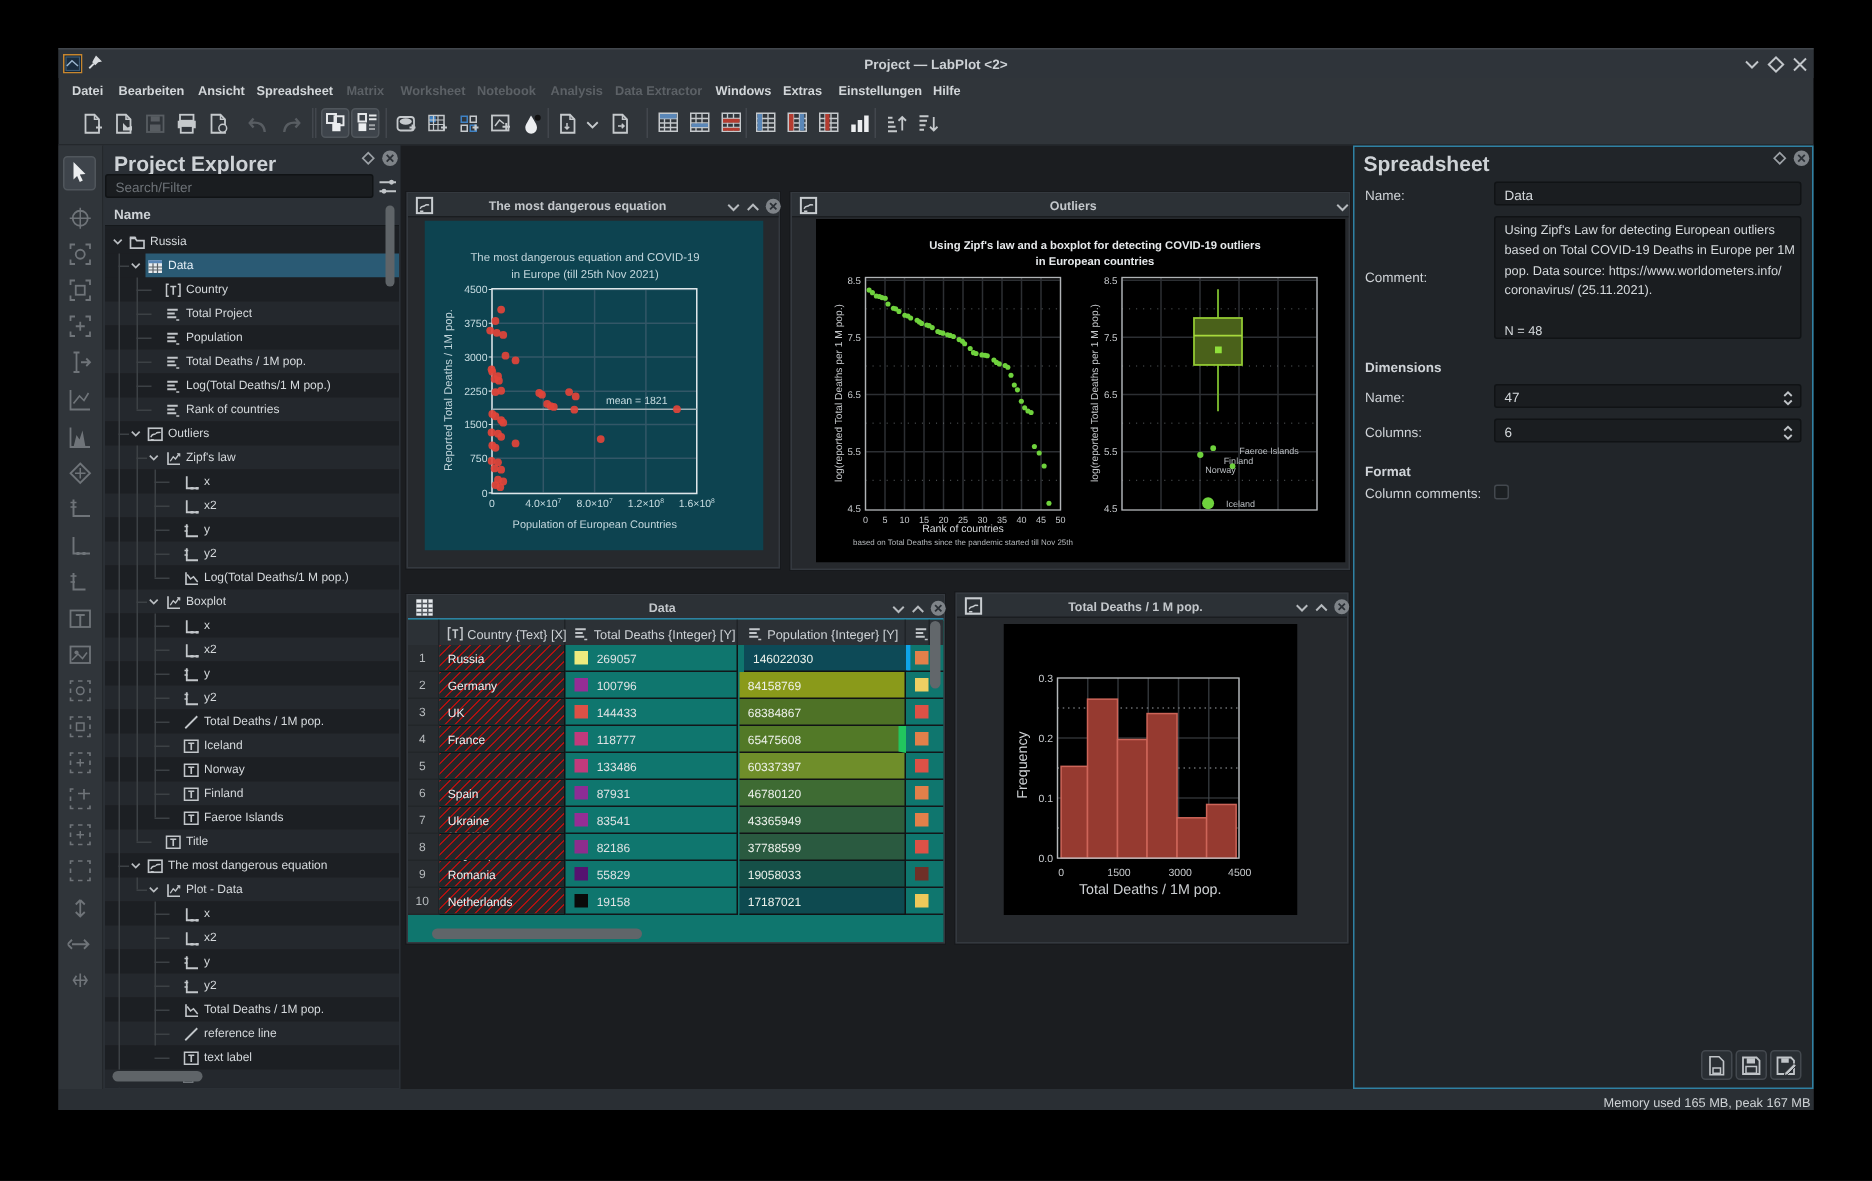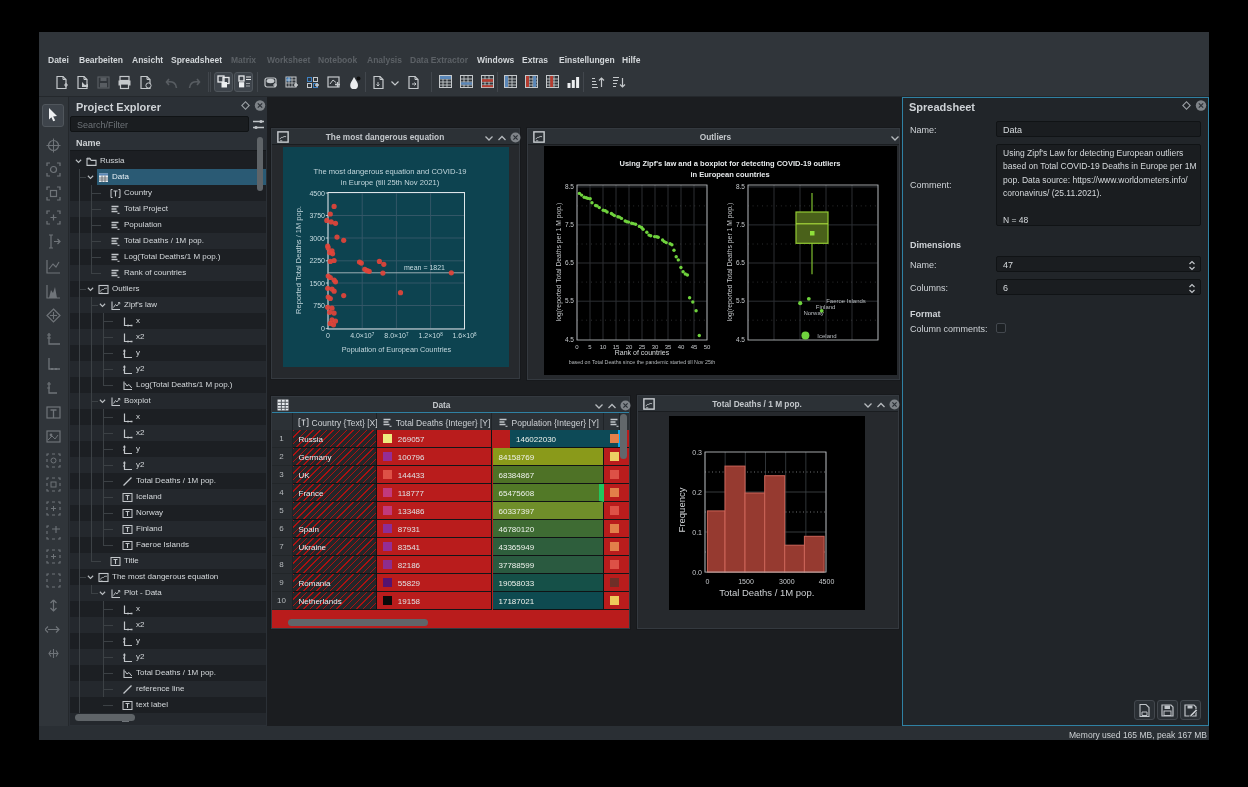--- a/index.html
+++ b/index.html
@@ -5,31 +5,48 @@
 html,body { width:1248px; height:787px; background:#000; overflow:hidden;
   font-family:"Liberation Sans", sans-serif; }
 .abs { position:absolute; }
 #app { position:absolute; left:39px; top:32px; width:1170px; height:708px;
   background:#30353a; }
 .ttxt { font-size:9px; font-weight:bold; color:#cdd1d5; }
 .sep { position:absolute; width:1px; background:#42474d; top:40px; height:20px; }
 .mi { position:absolute; top:23px; font-size:8.5px; font-weight:bold; color:#d2d6d9; }
 .mi.dis { color:#5c6166; font-weight:bold; }
 .ico { position:absolute; }
-.dockhdr { font-size:11px; font-weight:bold; color:#ced2d6; }
+.dockhdr { font-size:14px; font-weight:bold; color:#ced2d6; }
 .treerow { position:absolute; left:0; width:100%; height:16px; }
 .trtext { position:absolute; top:4px; font-size:8px; color:#d5d9dc; white-space:nowrap; }
 .arr { position:absolute; top:5px; width:7px; height:7px; }
 .swatch { position:absolute; width:9px; height:9px; top:4px; }
 .fl { position:absolute; font-size:9px; color:#cfd3d7; }
 .inp { position:absolute; background:#1a1d20; border:1px solid #101315;
   border-radius:2px; font-size:9px; color:#d6dadd; }
 </style></head><body>
 <div id="app">
 
+<div class="abs" style="left:0;top:0;width:1170px;height:20px;background:#2f343a;border-top:1px solid #42474d;">
+<svg class="abs" style="left:3px;top:3px" width="13" height="13" viewBox="0 0 13 13">
+        <rect x="0.5" y="0.5" width="12" height="12" fill="#123" stroke="#c8862e"></rect>
+        <rect x="2" y="2" width="9" height="9" fill="#1a2c3e" stroke="#3c5a74" stroke-width="0.8"></rect>
+        <path d="M2.5 8 L6 4.5 L10 8" stroke="#9ab4cc" stroke-width="1" fill="none"></path>
+      </svg>
+<svg class="abs" style="left:19px;top:3px" width="11" height="11" viewBox="0 0 11 11">
+        <path d="M6 1 L10 5 L7.5 5.5 L5.5 7.5 L3.5 5.5 L4.5 3.5 Z" fill="#d8dbde"></path>
+        <path d="M4.5 6.5 L1.5 9.5" stroke="#d8dbde" stroke-width="1.2"></path>
+      </svg>
+<div class="abs ttxt" style="left:0;right:0;top:5px;text-align:center;">Project — LabPlot &lt;2&gt;</div>
+<svg class="abs" style="left:1124px;top:4px" width="42" height="12" viewBox="0 0 42 12">
+        <path d="M1 4 L5 8 L9 4" stroke="#c2c6ca" stroke-width="1.3" fill="none"></path>
+        <rect x="17.6" y="2.6" width="6.8" height="6.8" fill="none" stroke="#c2c6ca" stroke-width="1.3" transform="rotate(45 21 6)"></rect>
+        <path d="M33 2 L41 10 M41 2 L33 10" stroke="#c2c6ca" stroke-width="1.3"></path>
+      </svg>
+</div>
 <div class="mi" style="left:9px;">Datei</div>
 <div class="mi" style="left:40px;">Bearbeiten</div>
 <div class="mi" style="left:93px;">Ansicht</div>
 <div class="mi" style="left:132px;">Spreadsheet</div>
 <div class="mi dis" style="left:192px;">Matrix</div>
 <div class="mi dis" style="left:228px;">Worksheet</div>
 <div class="mi dis" style="left:279px;">Notebook</div>
 <div class="mi dis" style="left:328px;">Analysis</div>
 <div class="mi dis" style="left:371px;">Data Extractor</div>
 <div class="mi" style="left:438px;">Windows</div>
@@ -841,21 +858,21 @@
     <rect x="266" y="85" width="4.5" height="4.5" fill="#8fe03a"></rect>
     <circle cx="264.8" cy="152.8" r="1.9" fill="#6fd23d"></circle>
     <circle cx="256.2" cy="157.2" r="2.1" fill="#6fd23d"></circle>
     <circle cx="277.7" cy="164.8" r="1.9" fill="#6fd23d"></circle>
     <circle cx="261.4" cy="189.5" r="4" fill="#6fd23d"></circle>
     <text x="302" y="156.5" text-anchor="middle" font-size="6" fill="#b9bdc1">Faeroe Islands</text>
     <text x="281.6" y="163" text-anchor="middle" font-size="6" fill="#b9bdc1">Finland</text>
     <text x="269.6" y="169.3" text-anchor="middle" font-size="6" fill="#b9bdc1">Norway</text>
     <text x="283" y="192" text-anchor="middle" font-size="6" fill="#b9bdc1">Iceland</text>
   </svg>
-<div class="abs" style="left:272px;top:413px;width:357px;height:215px;background:#b91c1c;overflow:hidden;">
+<div class="abs" style="left:272px;top:413px;width:357px;height:215px;background:#0f766e;overflow:hidden;">
 <div class="abs" style="left:0;top:0;width:357px;height:17px;background:#2c3136;"></div>
 <div class="abs" style="left:0px;top:0;width:20.5px;height:17px;border-right:1px solid #1f2327;"></div>
 <div class="abs" style="left:20.5px;top:0;width:84.3px;height:17px;border-right:1px solid #1f2327;"></div>
 <svg class="abs" style="left:25.5px;top:3.5px" width="11" height="11" viewBox="0 0 11 11">
       <path d="M2.5 1.5 h-1.5 v8 h1.5 M8.5 1.5 h1.5 v8 h-1.5" fill="none" stroke="#c2c6ca" stroke-width="1"></path>
       <path d="M3.5 3 h4 M5.5 3 v5.5" stroke="#c2c6ca" stroke-width="1.1"></path>
     </svg>
 <div class="abs" style="left:39.5px;top:4.5px;font-size:8.5px;color:#ced2d6;white-space:nowrap;">Country {Text} [X]</div>
 <div class="abs" style="left:104.8px;top:0;width:115.7px;height:17px;border-right:1px solid #1f2327;"></div>
 <svg class="abs" style="left:109.8px;top:3.5px" width="11" height="11" viewBox="0 0 11 11">
@@ -877,21 +894,21 @@
 <div class="abs" style="left:0;top:17px;width:20.5px;height:18px;background:#282c30;border-right:1px solid #1f2327;border-bottom:1px solid #222629;">
       <span style="position:absolute;left:0;top:4px;width:19px;text-align:center;font-size:8px;color:#b6babd;">1</span>
     </div>
 <div class="abs" style="left:20.5px;top:17px;width:84.3px;height:18px;background:repeating-linear-gradient(135deg,#ad1212 0px,#ad1212 1px,#242629 1px,#242629 4.7px);border-right:1px solid #101315;border-bottom:1px solid #101315;">
       <span style="position:absolute;left:6px;top:4.5px;font-size:8px;color:#eceef0;">Russia</span>
     </div>
 <div class="abs" style="left:104.8px;top:17px;width:115.7px;height:18px;border-right:1px solid #101315;border-bottom:1px solid #131619;">
       <span class="swatch" style="left:6px;background:#eeeb7e;"></span>
       <span style="position:absolute;left:21px;top:4.5px;font-size:8px;color:#dfe2e4;">269057</span>
     </div>
-<div class="abs" style="left:238px;top:17px;width:111.3px;height:18px;background:#0d4a57;border-right:3px solid #0ea5e9;border-bottom:1px solid #101315;">
+<div class="abs" style="left:224px;top:17px;width:111.3px;height:18px;background:#0d4a57;border-right:3px solid #0ea5e9;border-bottom:1px solid #101315;">
       <span style="position:absolute;left:6px;top:4.5px;font-size:8px;color:#eef2ec;">146022030</span>
     </div>
 <div class="abs" style="left:331.8px;top:17px;width:25.2px;height:18px;border-bottom:1px solid #131619;">
       <span class="swatch" style="left:6px;background:#e2804a;"></span>
     </div>
 <div class="abs" style="left:0;top:35px;width:20.5px;height:18px;background:#282c30;border-right:1px solid #1f2327;border-bottom:1px solid #222629;">
       <span style="position:absolute;left:0;top:4px;width:19px;text-align:center;font-size:8px;color:#b6babd;">2</span>
     </div>
 <div class="abs" style="left:20.5px;top:35px;width:84.3px;height:18px;background:repeating-linear-gradient(135deg,#ad1212 0px,#ad1212 1px,#242629 1px,#242629 4.7px);border-right:1px solid #101315;border-bottom:1px solid #101315;text-align:right;">
       <span style="position:absolute;left:6px;top:4.5px;font-size:8px;color:#eceef0;">Germany</span>

